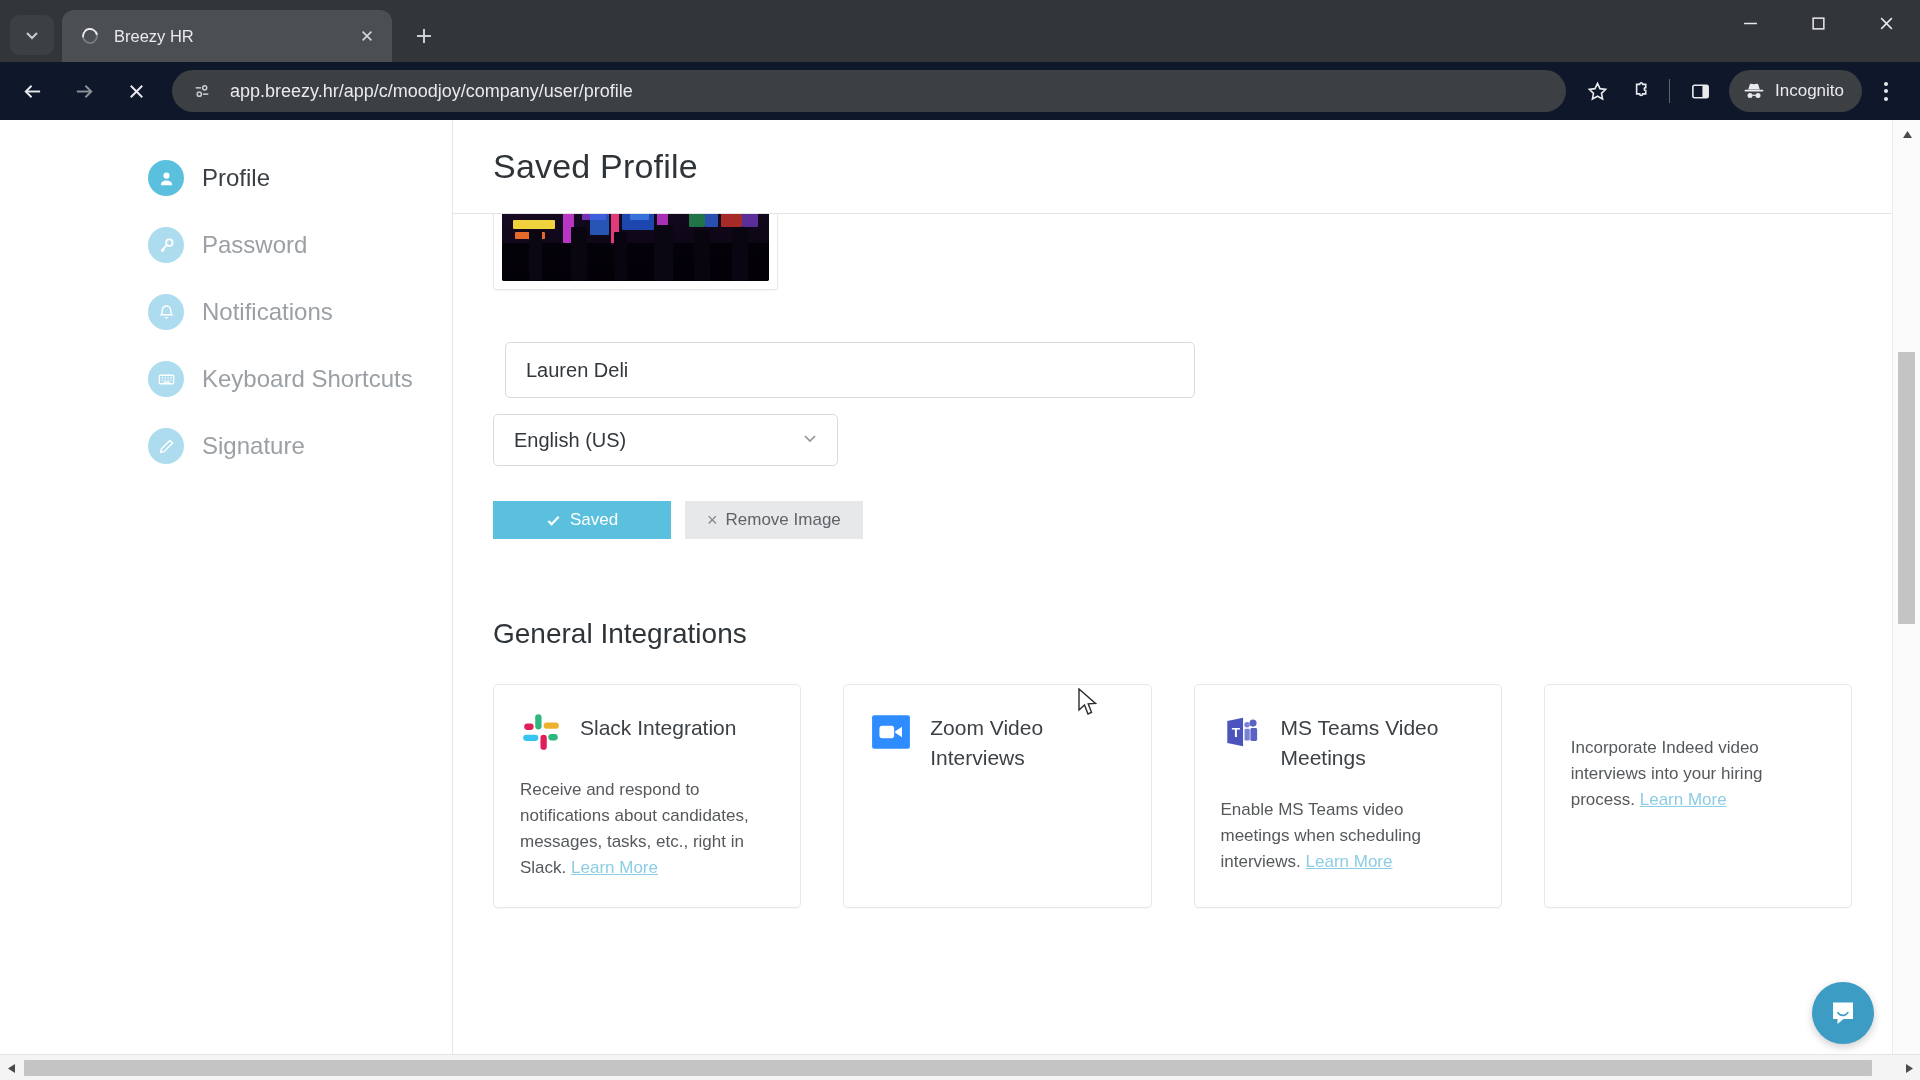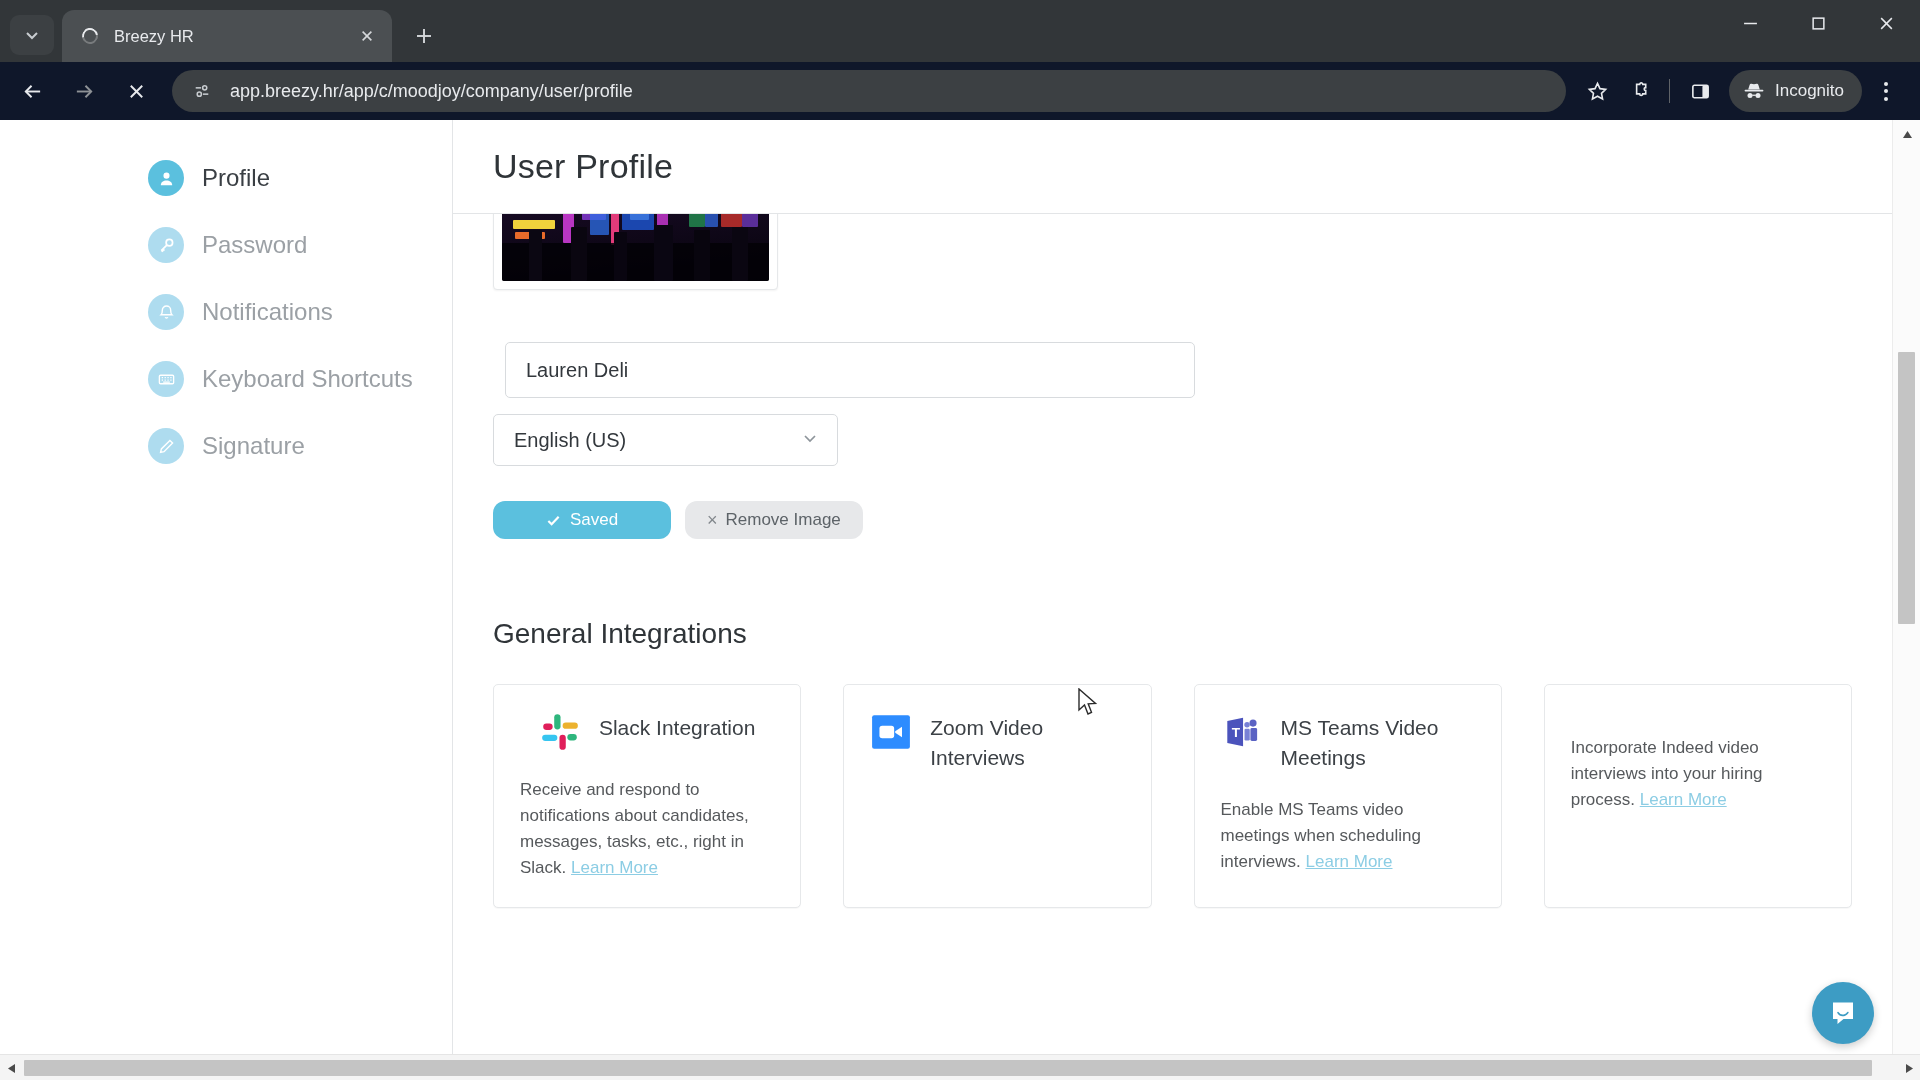--- a/index.html
+++ b/index.html
@@ -142,38 +142,38 @@
     position:absolute; left: 40px; top: 200px; width: 345px; height: 52px;
     border: 1px solid #d8dbde; border-radius: 5px; background:#fff;
     display:flex; align-items:center; padding: 0 16px 0 20px;
     font-size: 20px; color:#33383d;
   }
   .field-lang .caret { margin-left:auto; }
   .field-lang .caret svg { width: 22px; height: 22px; stroke:#8e959b; stroke-width:1.7; fill:none; }
 
   .btn-row { position:absolute; left: 40px; top: 287px; display:flex; gap: 14px; }
   .btn {
-    height: 38px; border-radius: 12px; display:flex; align-items:center; justify-content:center;
+    height: 38px; border-radius: 0; display:flex; align-items:center; justify-content:center;
     padding: 0 22px; font-size: 17px; white-space:nowrap;
   }
   .btn-saved { background:#5bc0de; color:#ffffff; min-width: 178px; }
   .btn-saved svg { width:15px; height:15px; stroke:#fff; stroke-width:2.3; fill:none; margin-right: 9px; }
   .btn-remove { background:#e7e8ea; color:#5d6368; }
   .btn-remove .x { font-size: 18px; margin-right: 8px; color:#82878c; line-height:1; }
 
   .section-title {
     position:absolute; left: 40px; top: 404px; font-size: 28px; color:#2f3438; font-weight:400;
   }
 
   .cards { position:absolute; left: 40px; top: 470px; right: 40px; display:flex; gap: 42px; }
   .icard {
     flex: 1; min-width: 0; background:#fff; border:1px solid #e6e8ea; border-radius: 5px;
     padding: 26px 26px 30px 26px; height: 224px; box-shadow: 0 1px 1px rgba(0,0,0,.03);
   }
-  .icard-head { display:flex; align-items:flex-start; gap: 18px; justify-content: center; }
+  .icard-head { display:flex; align-items:flex-start; gap: 18px; }
   .icard-logo { width: 42px; height: 42px; flex:none; display:flex; align-items:center; justify-content:center; }
   .icard-name { font-size: 21px; line-height: 30px; color:#3c4146; padding-top: 2px; }
   .icard-desc { margin-top: 24px; font-size: 17px; line-height: 26px; color:#56595c; }
   .learn { color:#8ccde4; }
 
   
   .intercom {
     position:absolute; right: 46px; bottom: 36px; width: 62px; height: 62px;
     border-radius:50%; background:#3d9cc4; display:flex; align-items:center; justify-content:center;
     box-shadow: 0 3px 9px rgba(0,0,0,.2); z-index: 20;
@@ -377,21 +377,21 @@
                 <path d="M13.6 3.6 16.4 6.4 7.4 15.4 3.8 16.2 4.6 12.6Z" fill="none" stroke="#fff" stroke-width="1.5"></path>
               </svg>
           </span>
           <span class="nav-label">Signature</span>
         </div>
       </nav>
 
       <div class="content">
 
         <div class="page-header">
-          <h1 class="page-title">User Profile</h1>
+          <h1 class="page-title">Saved Profile</h1>
         </div>
 
         <div class="scrollbody">
 
           <div class="avatar-card">
             <div class="avatar-img">
               <span class="neon" style="left:4%;  top:52%; width:16%; height:7%;  background:#f0d23c;"></span>
               <span class="neon" style="left:5%;  top:62%; width:11%; height:5%;  background:#e86a2a;"></span>
               <span class="neon" style="left:23%; top:8%;  width:4%;  height:62%; background:#d63ee0; opacity:.85;"></span>
               <span class="neon" style="left:30%; top:4%;  width:9%;  height:48%; background:#8b3ddf; opacity:.8;"></span>

